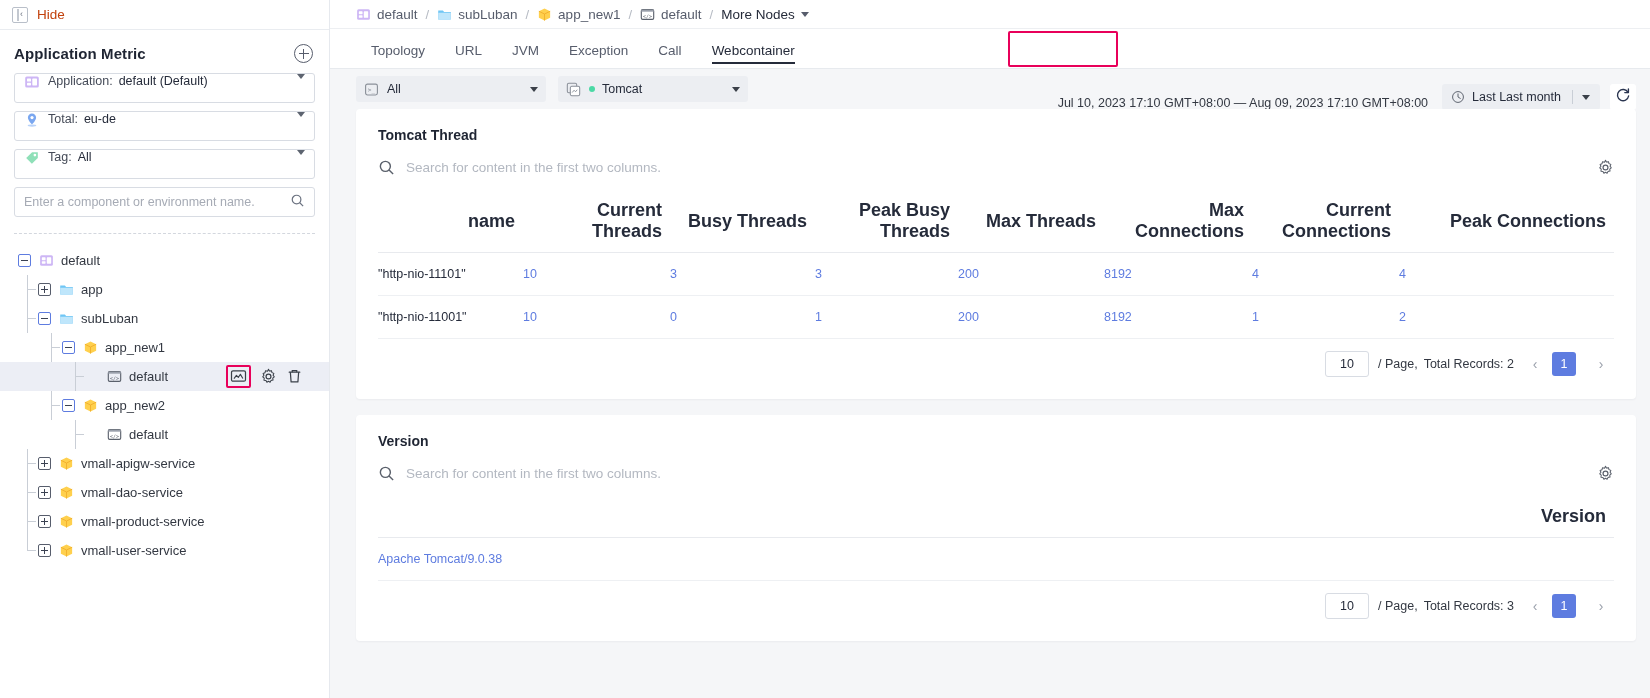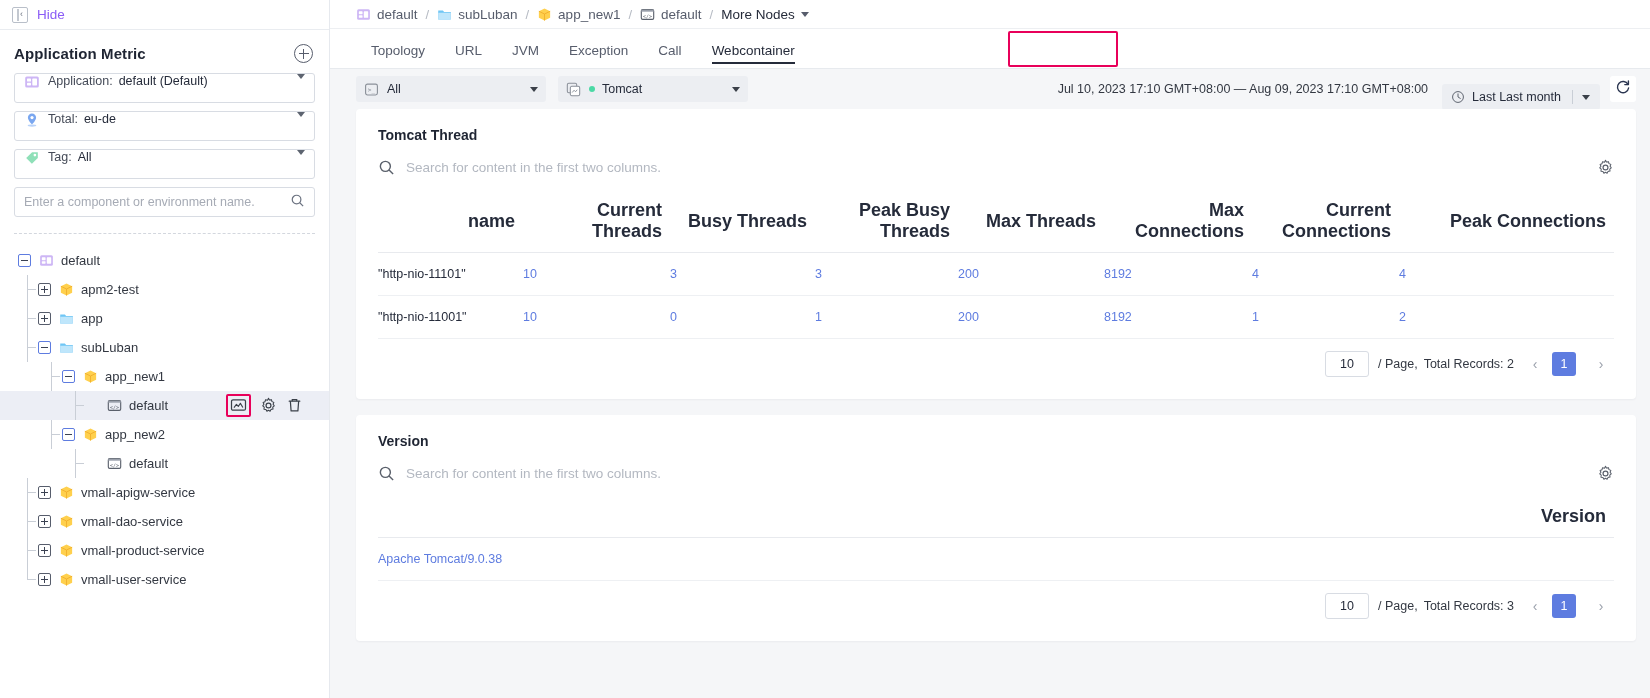--- a/index.html
+++ b/index.html
@@ -24,21 +24,21 @@
     height: 30px; display: flex; align-items: center;
     padding: 0 12px; gap: 9px;
     border-bottom: 1px solid #e9ecf0;
   }
   .hide-icon {
     width: 16px; height: 16px; border: 1px solid #b9bfc9;
     border-radius: 2px; display: flex; align-items: center; justify-content: center;
     font-size: 9px; color: #6b7280; background: #fff; line-height: 1;
   }
   .hide-icon .bar { width: 2px; height: 12px; background: #c3c8d0; margin-right: 1px; }
-  .hide-label { font-size: 13.5px; color: #8b5cf6; }
+  .hide-label { font-size: 13.5px; color: #c2410c; }
 
   .sb-title-row {
     display: flex; align-items: center; justify-content: space-between;
     padding: 14px 16px 10px 14px;
   }
   .sb-title { font-size: 15px; font-weight: bold; color: #1f2533; letter-spacing: .1px; }
   .plus-circle {
     width: 19px; height: 19px; border-radius: 50%;
     border: 1.4px solid #575d6c; position: relative; cursor: pointer;
   }
@@ -148,21 +148,21 @@
     align-items: center; padding: 0 8px; min-width: 190px; cursor: pointer;
   }
   .fsel .fico { width: 15px; height: 15px; margin-right: 8px; flex: 0 0 15px; }
   .fsel .ftext { font-size: 12.5px; color: #252b3a; }
   .dot-green { width: 6px; height: 6px; border-radius: 50%; background: #4bd9a5; margin-right: 7px; }
   .fcaret {
     margin-left: auto; width: 0; height: 0;
     border-left: 4.5px solid transparent; border-right: 4.5px solid transparent;
     border-top: 5.5px solid #3a4049;
   }
-  .timezone { margin-left: auto; display: flex; align-items: center; gap: 0; }
+  .timezone { margin-left: auto; display: flex; align-items: flex-end; gap: 0; }
   .timerange { font-size: 12.5px; color: #333842; margin-right: 14px; white-space: nowrap; }
   .timepick {
     height: 26px; background: #eceef2; border-radius: 3px;
     display: flex; align-items: center; padding: 0 6px 0 9px; cursor: pointer; margin-top: 16px;
   }
   .clock-ico { width: 14px; height: 14px; margin-right: 7px; }
   .timepick .tp-text { font-size: 12.5px; color: #252b3a; }
   .tp-div { width: 1px; height: 14px; background: #c9ced6; margin: 0 9px 0 11px; }
   .tp-caret {
     width: 0; height: 0; border-left: 4.5px solid transparent;
@@ -300,31 +300,20 @@
     <div class="tree" id="tree">
         <div class="tnode" style="padding-left: 18px;">
           <span class="toggle"></span>
           <span class="tico"><svg viewBox="0 0 16 16" width="15" height="15">
               <rect x="1.2" y="2.4" width="13.6" height="11.2" rx="1.6" fill="#cdb6f5"></rect>
               <rect x="3" y="4.6" width="4" height="3" rx=".6" fill="#fff"></rect>
               <rect x="3" y="8.8" width="4" height="2.6" rx=".6" fill="#fff"></rect>
               <rect x="8.3" y="4.6" width="4.7" height="6.8" rx=".6" fill="#fff"></rect>
             </svg></span>
           <span class="tlabel">default</span>
-        </div>
-        <div class="tnode" style="padding-left: 38px;">
-          <span class="guide-h" style="left: 27px; top: 14px;"></span>
-          <span class="guide" style="left: 27px; top: 0px; height: 29px;"></span>
-          <span class="toggle plus gray"></span>
-          <span class="tico"><svg viewBox="0 0 16 16" width="15" height="15">
-              <path d="M8 1.5l6 3v7l-6 3-6-3v-7z" fill="#ffd04d"></path>
-              <path d="M2 4.5l6 3 6-3" fill="none" stroke="#f0ac2a" stroke-width=".9"></path>
-              <path d="M8 7.5v7" fill="none" stroke="#f0ac2a" stroke-width=".9"></path>
-            </svg></span>
-          <span class="tlabel">apm2-test</span>
         </div>
         <div class="tnode" style="padding-left: 38px;">
           <span class="guide-h" style="left: 27px; top: 14px;"></span>
           <span class="guide" style="left: 27px; top: 0px; height: 29px;"></span>
           <span class="toggle plus gray"></span>
           <span class="tico"><svg viewBox="0 0 16 16" width="15" height="15">
               <path d="M1.3 3.6h5l1.3 1.6h7.1v8.2H1.3z" fill="#6fc6f5"></path>
               <rect x="1.3" y="6" width="13.4" height="7.4" rx="1" fill="#bfe6fb"></rect>
             </svg></span>
           <span class="tlabel">app</span>

